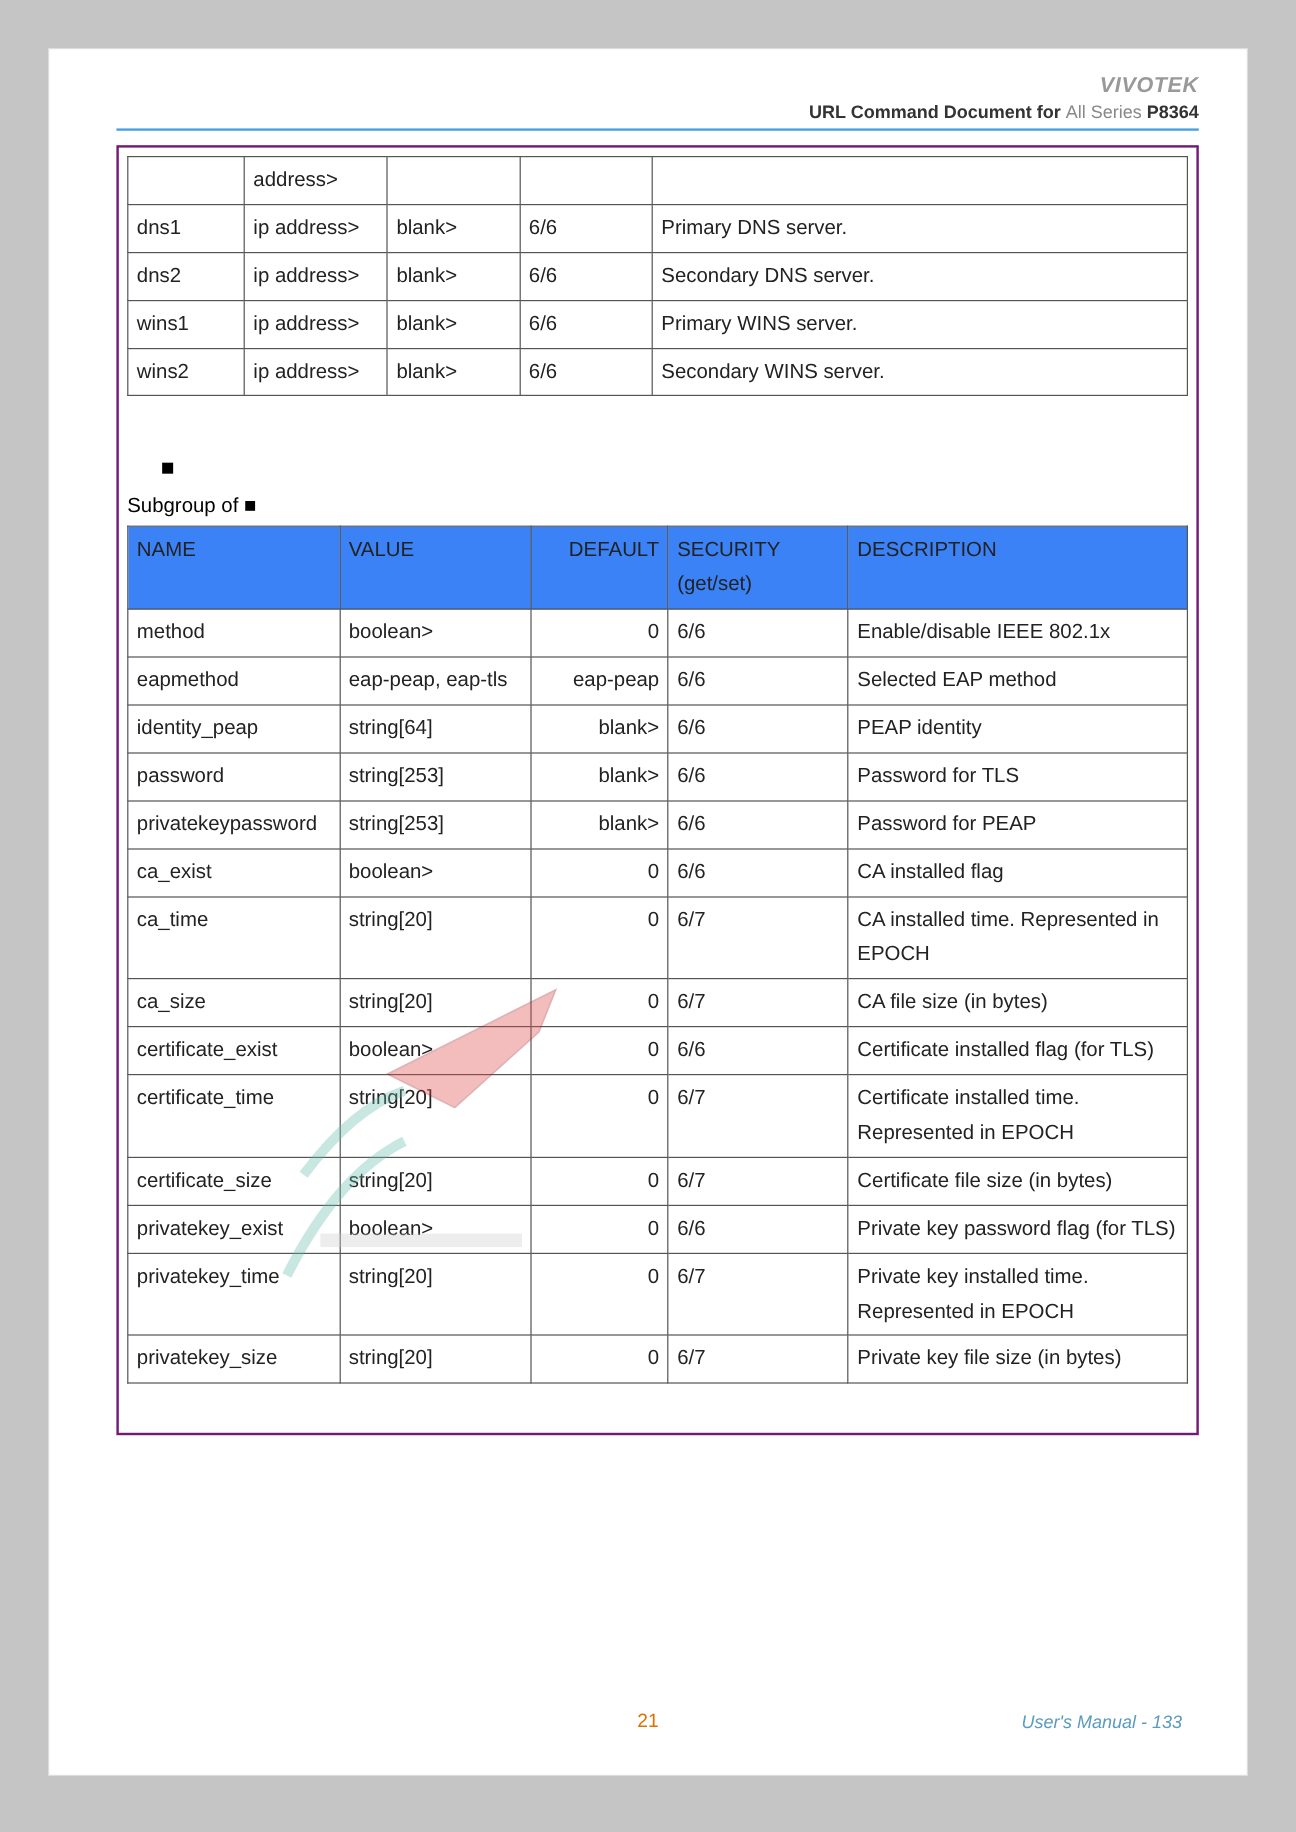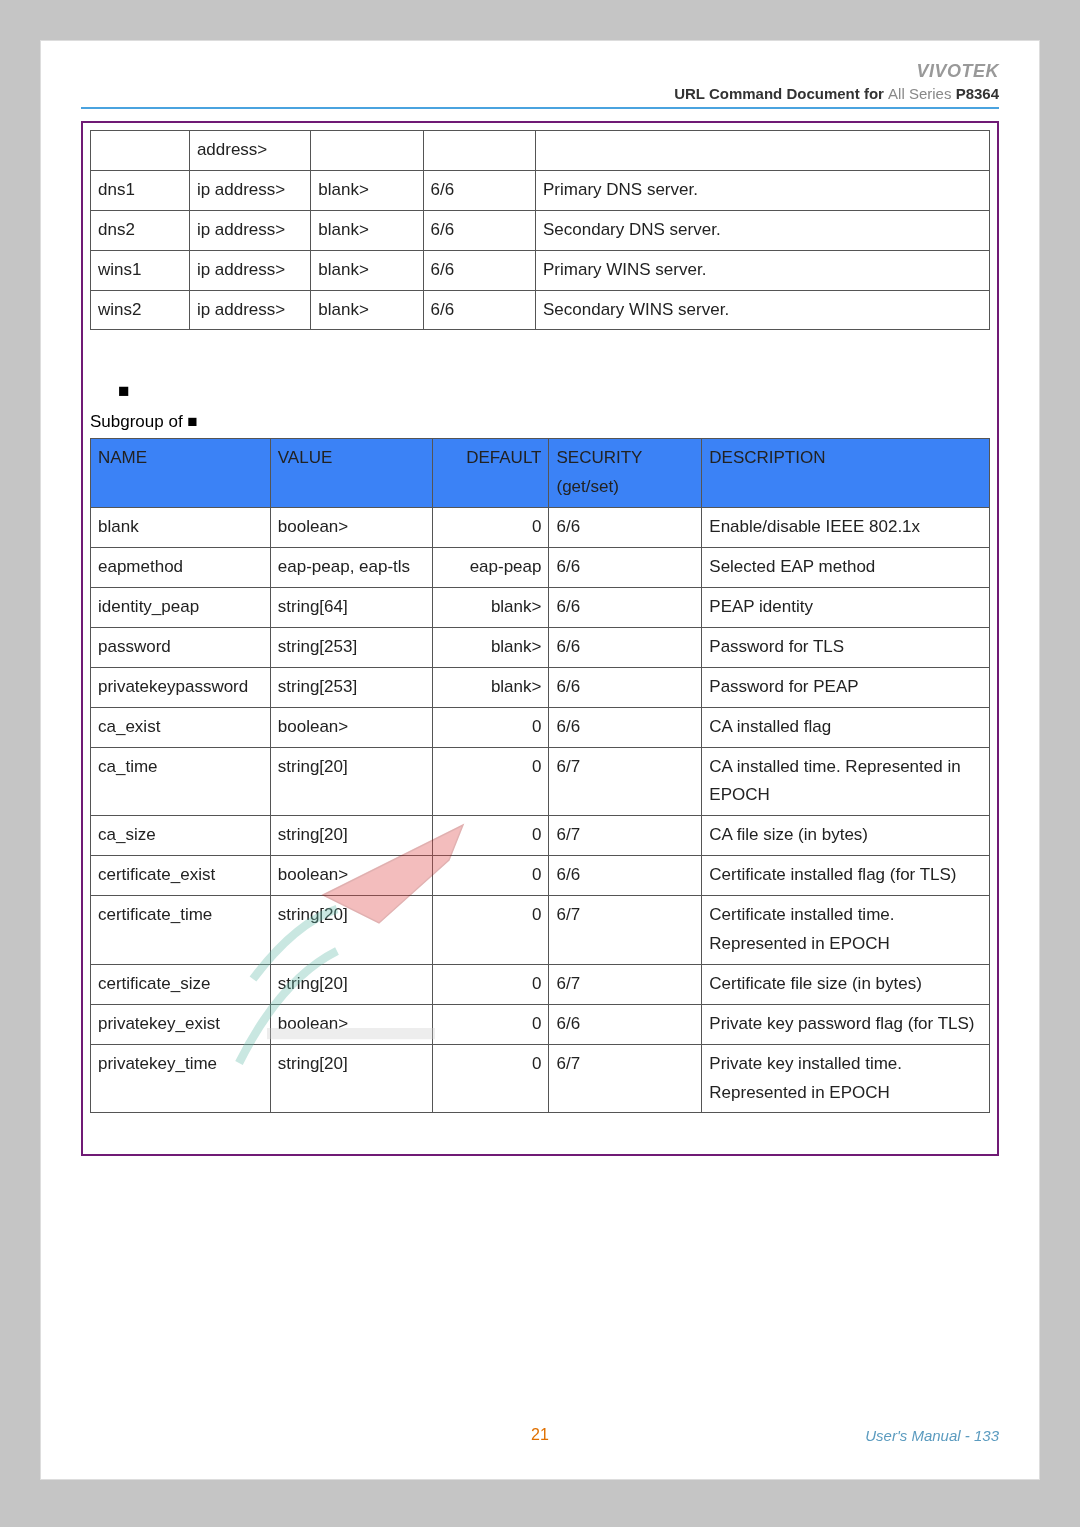--- a/index.html
+++ b/index.html
@@ -6,21 +6,21 @@
     body {
       background: #c5c5c5;
       font-family: Arial, sans-serif;
       padding: 40px;
       width: 1080px;
       height: 1527px;
     }
     .page {
       background: white;
       width: 100%;
-      padding: 20px 40px 40px 40px;
+      padding: 20px 40px 40px 56px;
       position: relative;
       border: 1px solid #ddd;
       height: 1440px;
     }
     .header {
       text-align: right;
       margin-bottom: 3px;
     }
     .brand {
       font-weight: bold;
@@ -102,21 +102,21 @@
       position: absolute;
       bottom: 35px;
       left: 50%;
       transform: translateX(-50%);
       font-size: 16px;
       color: #e07000;
     }
     .footer-right {
       position: absolute;
       bottom: 35px;
-      right: 40px;
+      right: 54px;
       font-size: 15px;
       color: #5b9bbf;
       font-style: italic;
     }
     .doc-title-row {
       text-align: right;
     }
   </style>
 </head>
 <body>
@@ -188,21 +188,21 @@
           <tr>
             <th>NAME</th>
             <th>VALUE</th>
             <th>DEFAULT</th>
             <th>SECURITY (get/set)</th>
             <th>DESCRIPTION</th>
           </tr>
         </thead>
         <tbody id="tbl2-body">
             <tr>
-              <td>blank</td>
+              <td>method</td>
               <td>boolean&gt;</td>
               <td>0</td>
               <td>6/6</td>
               <td>Enable/disable IEEE 802.1x</td>
             </tr>
             <tr>
               <td>eapmethod</td>
               <td>eap-peap, eap-tls</td>
               <td>eap-peap</td>
               <td>6/6</td>
@@ -277,20 +277,27 @@
               <td>0</td>
               <td>6/6</td>
               <td>Private key password flag (for TLS)</td>
             </tr>
             <tr>
               <td>privatekey_time</td>
               <td>string[20]</td>
               <td>0</td>
               <td>6/7</td>
               <td>Private key installed time. Represented in EPOCH</td>
+            </tr>
+            <tr>
+              <td>privatekey_size</td>
+              <td>string[20]</td>
+              <td>0</td>
+              <td>6/7</td>
+              <td>Private key file size (in bytes)</td>
             </tr>
           </tbody>
       </table>
 
       <svg class="watermark" viewBox="0 0 200 200">
         <g stroke="#6ba" stroke-width="6" fill="none">
           <path d="M 20 180 Q 50 120 90 100"></path>
           <path d="M 30 120 Q 60 80 90 70"></path>
         </g>
         <path d="M 80 60 L 180 10 L 170 35 L 120 80 Z" fill="#d44" stroke="#a22"></path>

